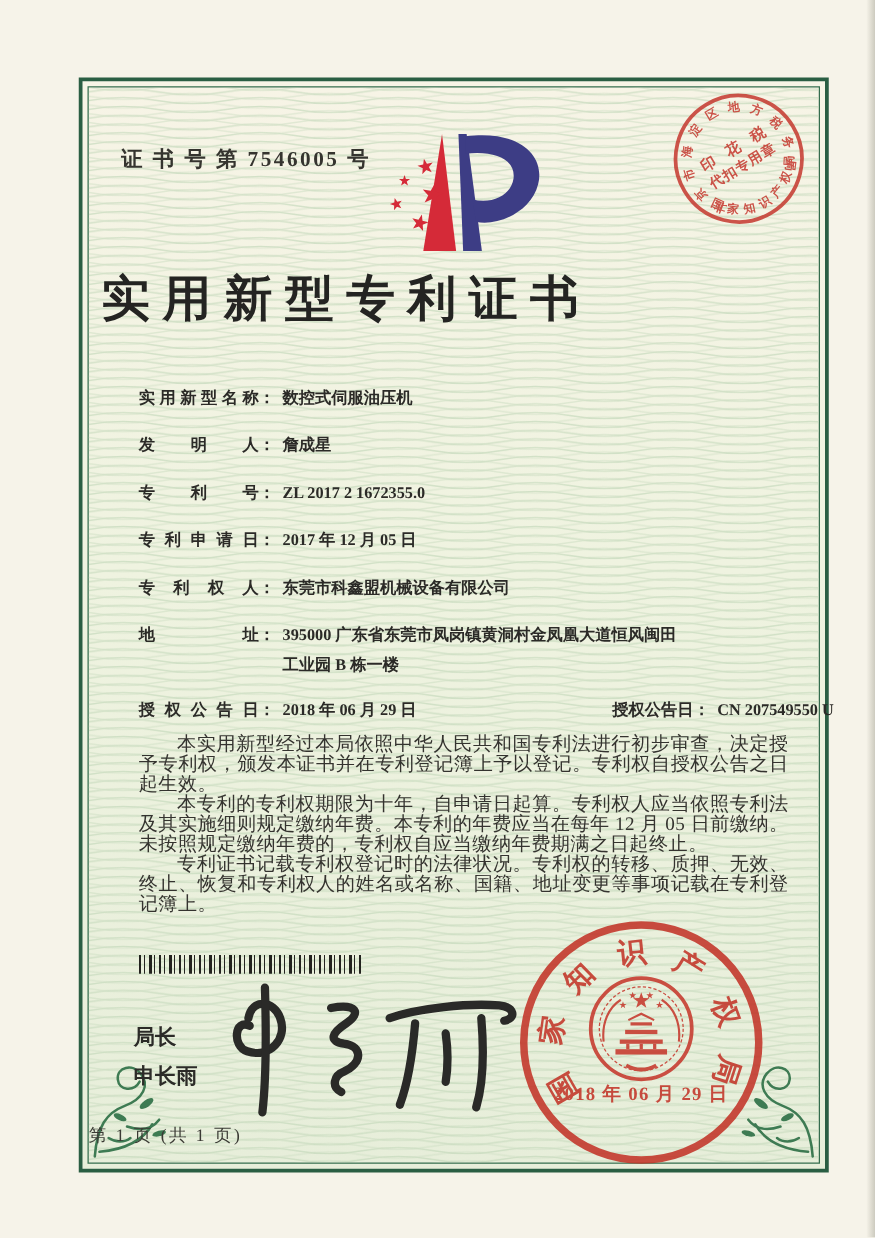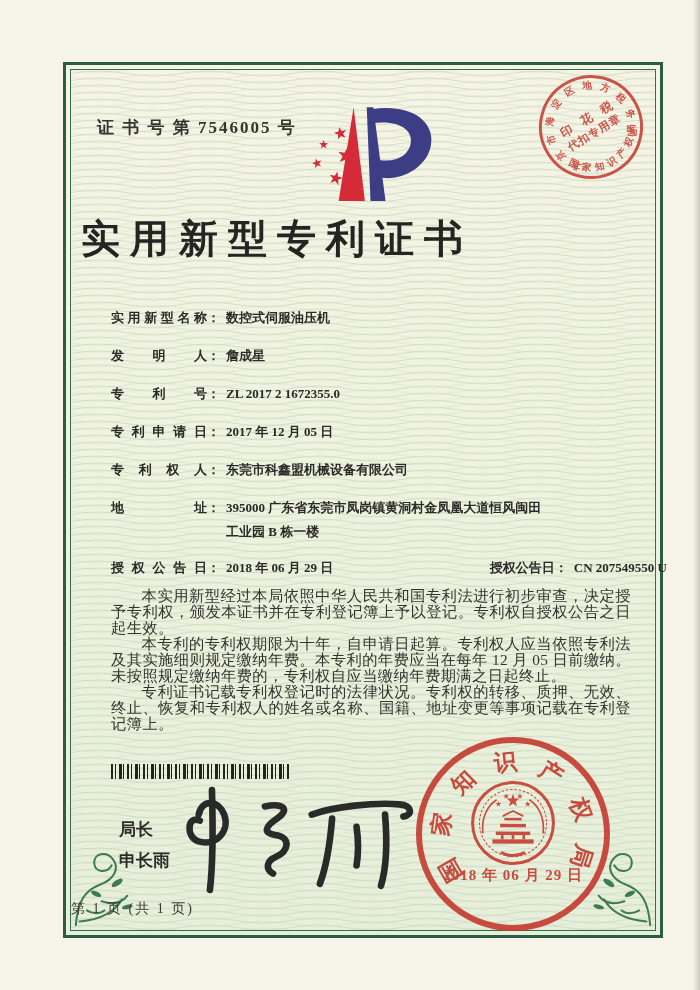--- a/index.html
+++ b/index.html
@@ -42,21 +42,21 @@
     text-align:justify;color:#34332f;letter-spacing:.4px}
   .paras p{margin:0;text-indent:2em}
 
   .barcode{position:absolute;left:40px;top:694px;width:178px;height:15px;
     background:repeating-linear-gradient(90deg,
       #23231f 0 2px,transparent 2px 4px,
       #23231f 4px 5px,transparent 5px 8px,
       #23231f 8px 11px,transparent 11px 12px,
       #23231f 12px 13px,transparent 13px 16px)}
 
-  .signer{position:absolute;left:48px;top:744px;font-size:17px;font-weight:700;line-height:31px;color:#2c2b28}
+  .signer{position:absolute;left:36px;top:744px;font-size:17px;font-weight:700;line-height:31px;color:#2c2b28}
   .sig{position:absolute;left:100px;top:714px;width:255px;height:112px}
 
   .seal{position:absolute;left:342px;top:664px;width:200px;height:200px;opacity:.88;z-index:4;color:#c33529}
   .seal-ring{position:absolute;inset:3px;border:6px solid #c33529;border-radius:50%}
   .seal-arc{position:absolute;inset:0;transform:rotate(-6deg);font-size:23px;font-weight:700}
   .arc-ch{position:absolute;left:50%;top:50%;white-space:pre}
   .emblem{position:absolute;left:50%;top:44px;transform:translateX(-50%);width:86px;height:90px}
   .seal-date{position:absolute;left:0;right:0;top:132px;text-align:center;font-size:15px;font-weight:700;letter-spacing:1px}
 
   .footer{position:absolute;left:0;right:0;bottom:12px;font-size:14px;letter-spacing:2px;color:#3a3a34}

